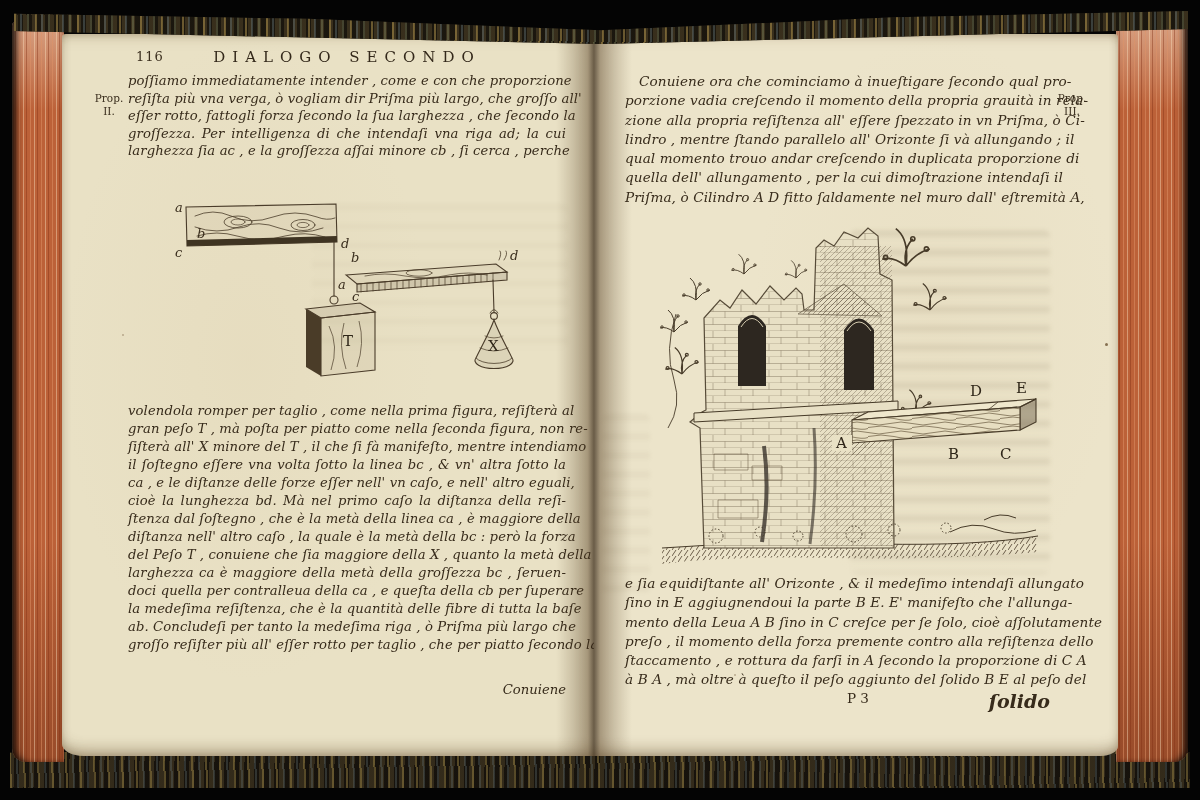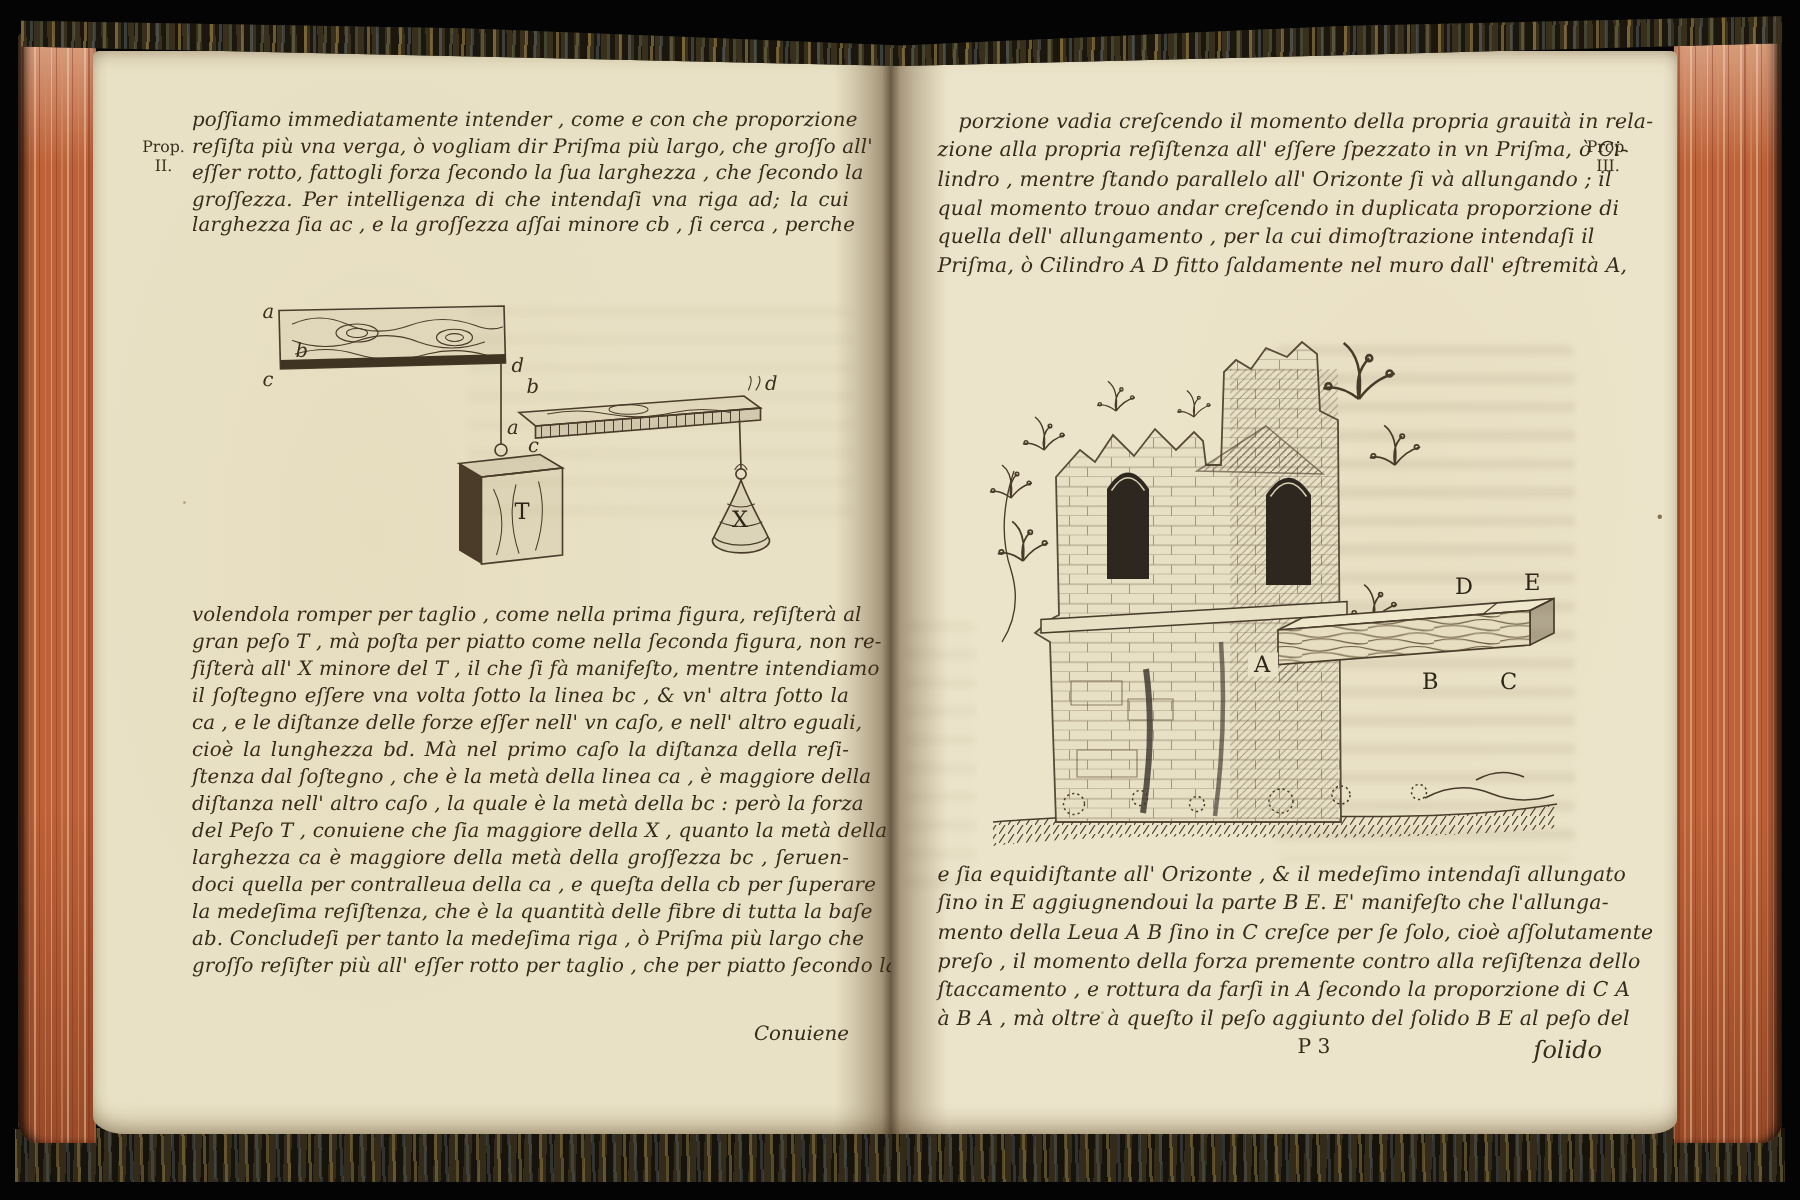--- a/index.html
+++ b/index.html
@@ -69,23 +69,23 @@
   .para1-left .tline{line-height:17.6px;}
   .para2-left{left:66px;top:368px;width:438px;}
   .para2-left .tline{line-height:18px;}
   .para1-right{left:31px;top:38px;width:432px;}
   .para2-right{left:31px;top:540px;width:432px;}
   .page-right .tline{line-height:19.3px;font-size:13.6px;}
   .indent-first .tline:first-child{text-indent:14px;}
 
   .catchword{position:absolute;font-style:italic;font-size:13.2px;color:#372b1b;text-align:right;}
   .cw-left{left:66px;top:648px;width:438px;}
-  .sigrow{position:absolute;left:42px;top:656px;width:432px;height:22px;color:#372b1b;}
+  .sigrow{position:absolute;left:24px;top:656px;width:432px;height:22px;color:#372b1b;}
   .sig{position:absolute;left:53%;font-size:13.5px;}
-  .cw-right{position:absolute;right:0;font-style:italic;font-size:16px;}
+  .cw-right{position:absolute;right:0;font-style:italic;font-size:19px;font-weight:bold;}
 
   .fig{position:absolute;}
   .fig1{left:101px;top:162px;}
   .fig2{left:54px;top:180px;}
   .figlabel{font-family:"DejaVu Serif",serif;font-style:italic;font-size:13px;fill:#3a2e1e;}
   .figcap{font-family:"DejaVu Serif",serif;font-size:15px;fill:#2e2518;}
 
   
   .ghost{position:absolute;z-index:0;border-radius:6px;filter:blur(2px);
     background:repeating-linear-gradient(180deg, rgba(125,110,80,.22) 0 7px, rgba(125,110,80,.02) 7px 19px);}
@@ -100,20 +100,24 @@
 <div class="scene">
   <div class="edge-top"></div>
   <div class="edge-bottom"></div>
   <div class="fore-edge fe-left"></div>
   <div class="fore-edge fe-right"></div>
 
   <div class="page page-left">
     <div class="ghost g3"></div>
     <div class="speck" style="left:60px;top:300px;width:2px;height:2px;opacity:.4"></div>
 
+    <div class="head head-left">
+      <span class="pagenum pn-left">116</span>
+      <span>DIALOGO SECONDO</span>
+    </div>
 
     <div class="margin-note mn-left">
       <div>Prop.</div>
       <div>II.</div>
     </div>
 
     <div class="textblock para1-left">
         <div class="tline">poſſiamo immediatamente intender , come e con che proporzione</div>
         <div class="tline">reſiſta più vna verga, ò vogliam dir Priſma più largo, che groſſo all'</div>
         <div class="tline">eſſer rotto, fattogli forza ſecondo la ſua larghezza , che ſecondo la</div>
@@ -196,20 +200,21 @@
     <div class="speck" style="left:511px;top:309px;width:3px;height:3px;opacity:.8"></div>
     <div class="speck" style="left:140px;top:640px;width:2px;height:2px;opacity:.4"></div>
 
 
     <div class="margin-note mn-right">
       <div>Prop.</div>
       <div>III.</div>
     </div>
 
     <div class="textblock para1-right indent-first">
+        <div class="tline">Conuiene ora che cominciamo à inueſtigare ſecondo qual pro-</div>
         <div class="tline">porzione vadia creſcendo il momento della propria grauità in rela-</div>
         <div class="tline">zione alla propria reſiſtenza all' eſſere ſpezzato in vn Priſma, ò Ci-</div>
         <div class="tline">lindro , mentre ſtando parallelo all' Orizonte ſi và allungando ; il</div>
         <div class="tline">qual momento trouo andar creſcendo in duplicata proporzione di</div>
         <div class="tline">quella dell' allungamento , per la cui dimoſtrazione intendaſi il</div>
         <div class="tline">Priſma, ò Cilindro A D fitto ſaldamente nel muro dall' eſtremità A,</div>
       </div>
 
     <svg class="fig fig2" width="398" height="356" viewBox="0 0 398 356">
       <defs>

